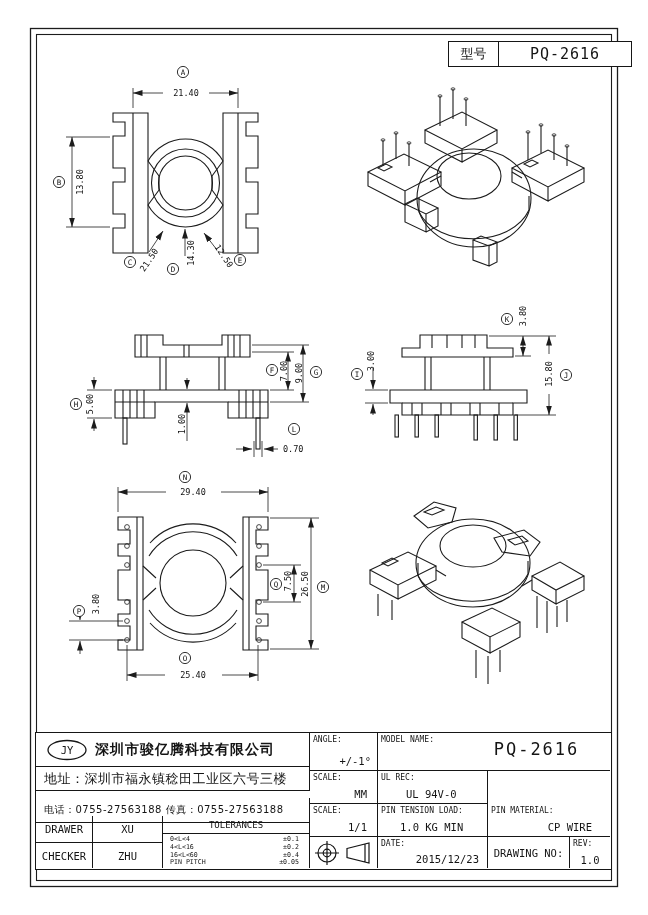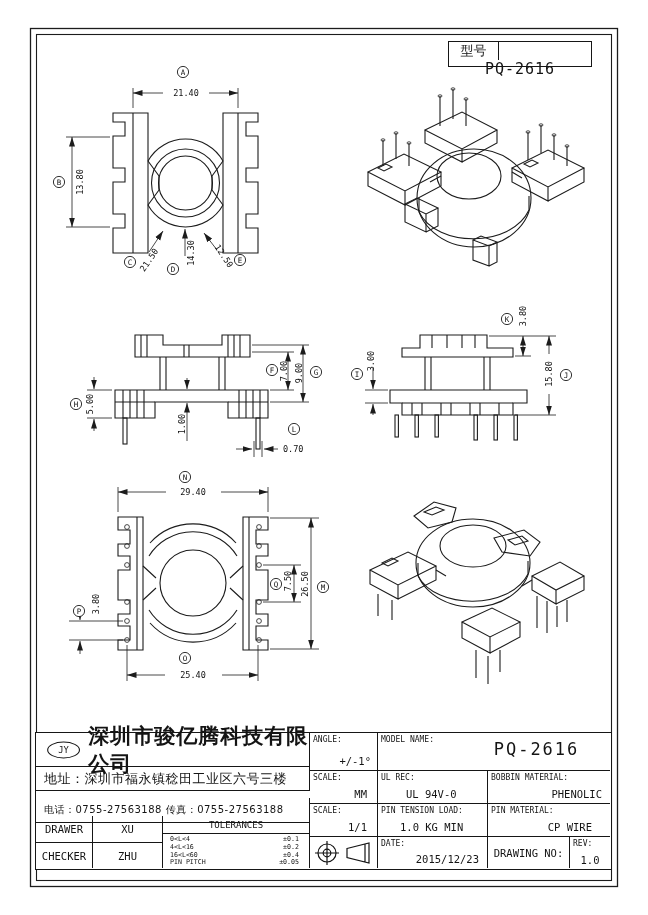--- a/index.html
+++ b/index.html
@@ -8,36 +8,36 @@
   .art{position:absolute;left:0;top:0;}
   .ln{fill:none;stroke:#1c1c1c;stroke-width:1.1;stroke-linejoin:miter;}
   .th{fill:none;stroke:#1c1c1c;stroke-width:1.3;}
   .dl{fill:none;stroke:#1c1c1c;stroke-width:0.8;}
   .dt{font-family:"DejaVu Sans Mono",monospace;font-size:8.5px;fill:#111;}
   .blc{fill:#fff;stroke:#1c1c1c;stroke-width:0.9;}
   .blt{font-family:"DejaVu Sans Mono",monospace;font-size:7.5px;fill:#111;}
   .ps{fill:none;stroke:#141414;stroke-width:1.2;}
 
   
-  .modelbox{position:absolute;left:448px;top:41px;width:144px;height:26px;
-    border:1.4px solid #161616;box-sizing:border-box;display:flex;background:#fff;flex-direction:column;}
+  .modelbox{position:absolute;left:448px;top:41px;width:184px;height:26px;
+    border:1.4px solid #161616;box-sizing:border-box;display:flex;background:#fff;}
   .modelbox .mb-label{width:49px;border-right:1.4px solid #161616;display:flex;
     align-items:center;justify-content:center;font-size:13px;}
   .modelbox .mb-value{flex:1;display:flex;align-items:center;justify-content:center;
     font-family:"DejaVu Sans Mono",monospace;font-size:15px;letter-spacing:1px;}
 
   
   .tb{position:absolute;left:35px;top:732px;width:577px;height:138px;
     border:1.4px solid #161616;box-sizing:border-box;background:#fff;}
   .cell{position:absolute;box-sizing:border-box;border-color:#161616;border-style:solid;border-width:0;}
   .br{border-right-width:1.3px;} .bb{border-bottom-width:1.3px;}
   .lab{position:absolute;left:3px;top:2px;font-family:"DejaVu Sans Mono",monospace;font-size:8px;white-space:nowrap;}
   .val{position:absolute;font-family:"DejaVu Sans Mono",monospace;font-size:10.5px;white-space:nowrap;}
   .company{display:flex;align-items:center;gap:7px;padding-left:10px;}
-  .company .cname{font-size:21px;font-weight:600;letter-spacing:1px;}
+  .company .cname{font-size:14px;font-weight:600;letter-spacing:1px;}
   .addr{display:flex;align-items:center;padding-left:8px;font-size:13px;letter-spacing:0.5px;}
   .cen{display:flex;align-items:center;justify-content:center;
     font-family:"DejaVu Sans Mono",monospace;font-size:10.5px;}
   .tol-title{height:17px;border-bottom:1.3px solid #161616;display:flex;align-items:center;
     justify-content:center;font-family:"DejaVu Sans Mono",monospace;font-size:9px;}
   .tol-rows{padding:2px 10px 0 7px;}
   .tol-row{display:flex;justify-content:space-between;
     font-family:"DejaVu Sans Mono",monospace;font-size:6.6px;line-height:7.8px;}
   .bigmodel{position:absolute;left:85px;right:0;top:6px;text-align:center;
     font-family:"DejaVu Sans Mono",monospace;font-size:17px;letter-spacing:2px;}
@@ -365,24 +365,20 @@
       <span class="bigmodel">PQ-2616</span>
     </div>
     <div class="cell br bb" style="left:274px;top:38px;width:68px;height:33px;">
       <span class="lab">SCALE:</span>
       <span class="val" style="right:10px;bottom:3px;">MM</span>
     </div>
     <div class="cell br bb" style="left:342px;top:38px;width:110px;height:33px;">
       <span class="lab">UL REC:</span>
       <span class="val" style="left:28px;bottom:3px;">UL 94V-0</span>
     </div>
-    <div class="cell bb" style="left:452px;top:38px;width:122px;height:33px;">
-      <span class="lab">BOBBIN MATERIAL:</span>
-      <span class="val" style="right:8px;bottom:3px;">PHENOLIC</span>
-    </div>
     <div class="cell br bb" style="left:274px;top:71px;width:68px;height:33px;">
       <span class="lab">SCALE:</span>
       <span class="val" style="right:10px;bottom:3px;">1/1</span>
     </div>
     <div class="cell br bb" style="left:342px;top:71px;width:110px;height:33px;">
       <span class="lab">PIN TENSION LOAD:</span>
       <span class="val" style="left:22px;bottom:3px;">1.0 KG MIN</span>
     </div>
     <div class="cell bb" style="left:452px;top:71px;width:122px;height:33px;">
       <span class="lab">PIN MATERIAL:</span>

